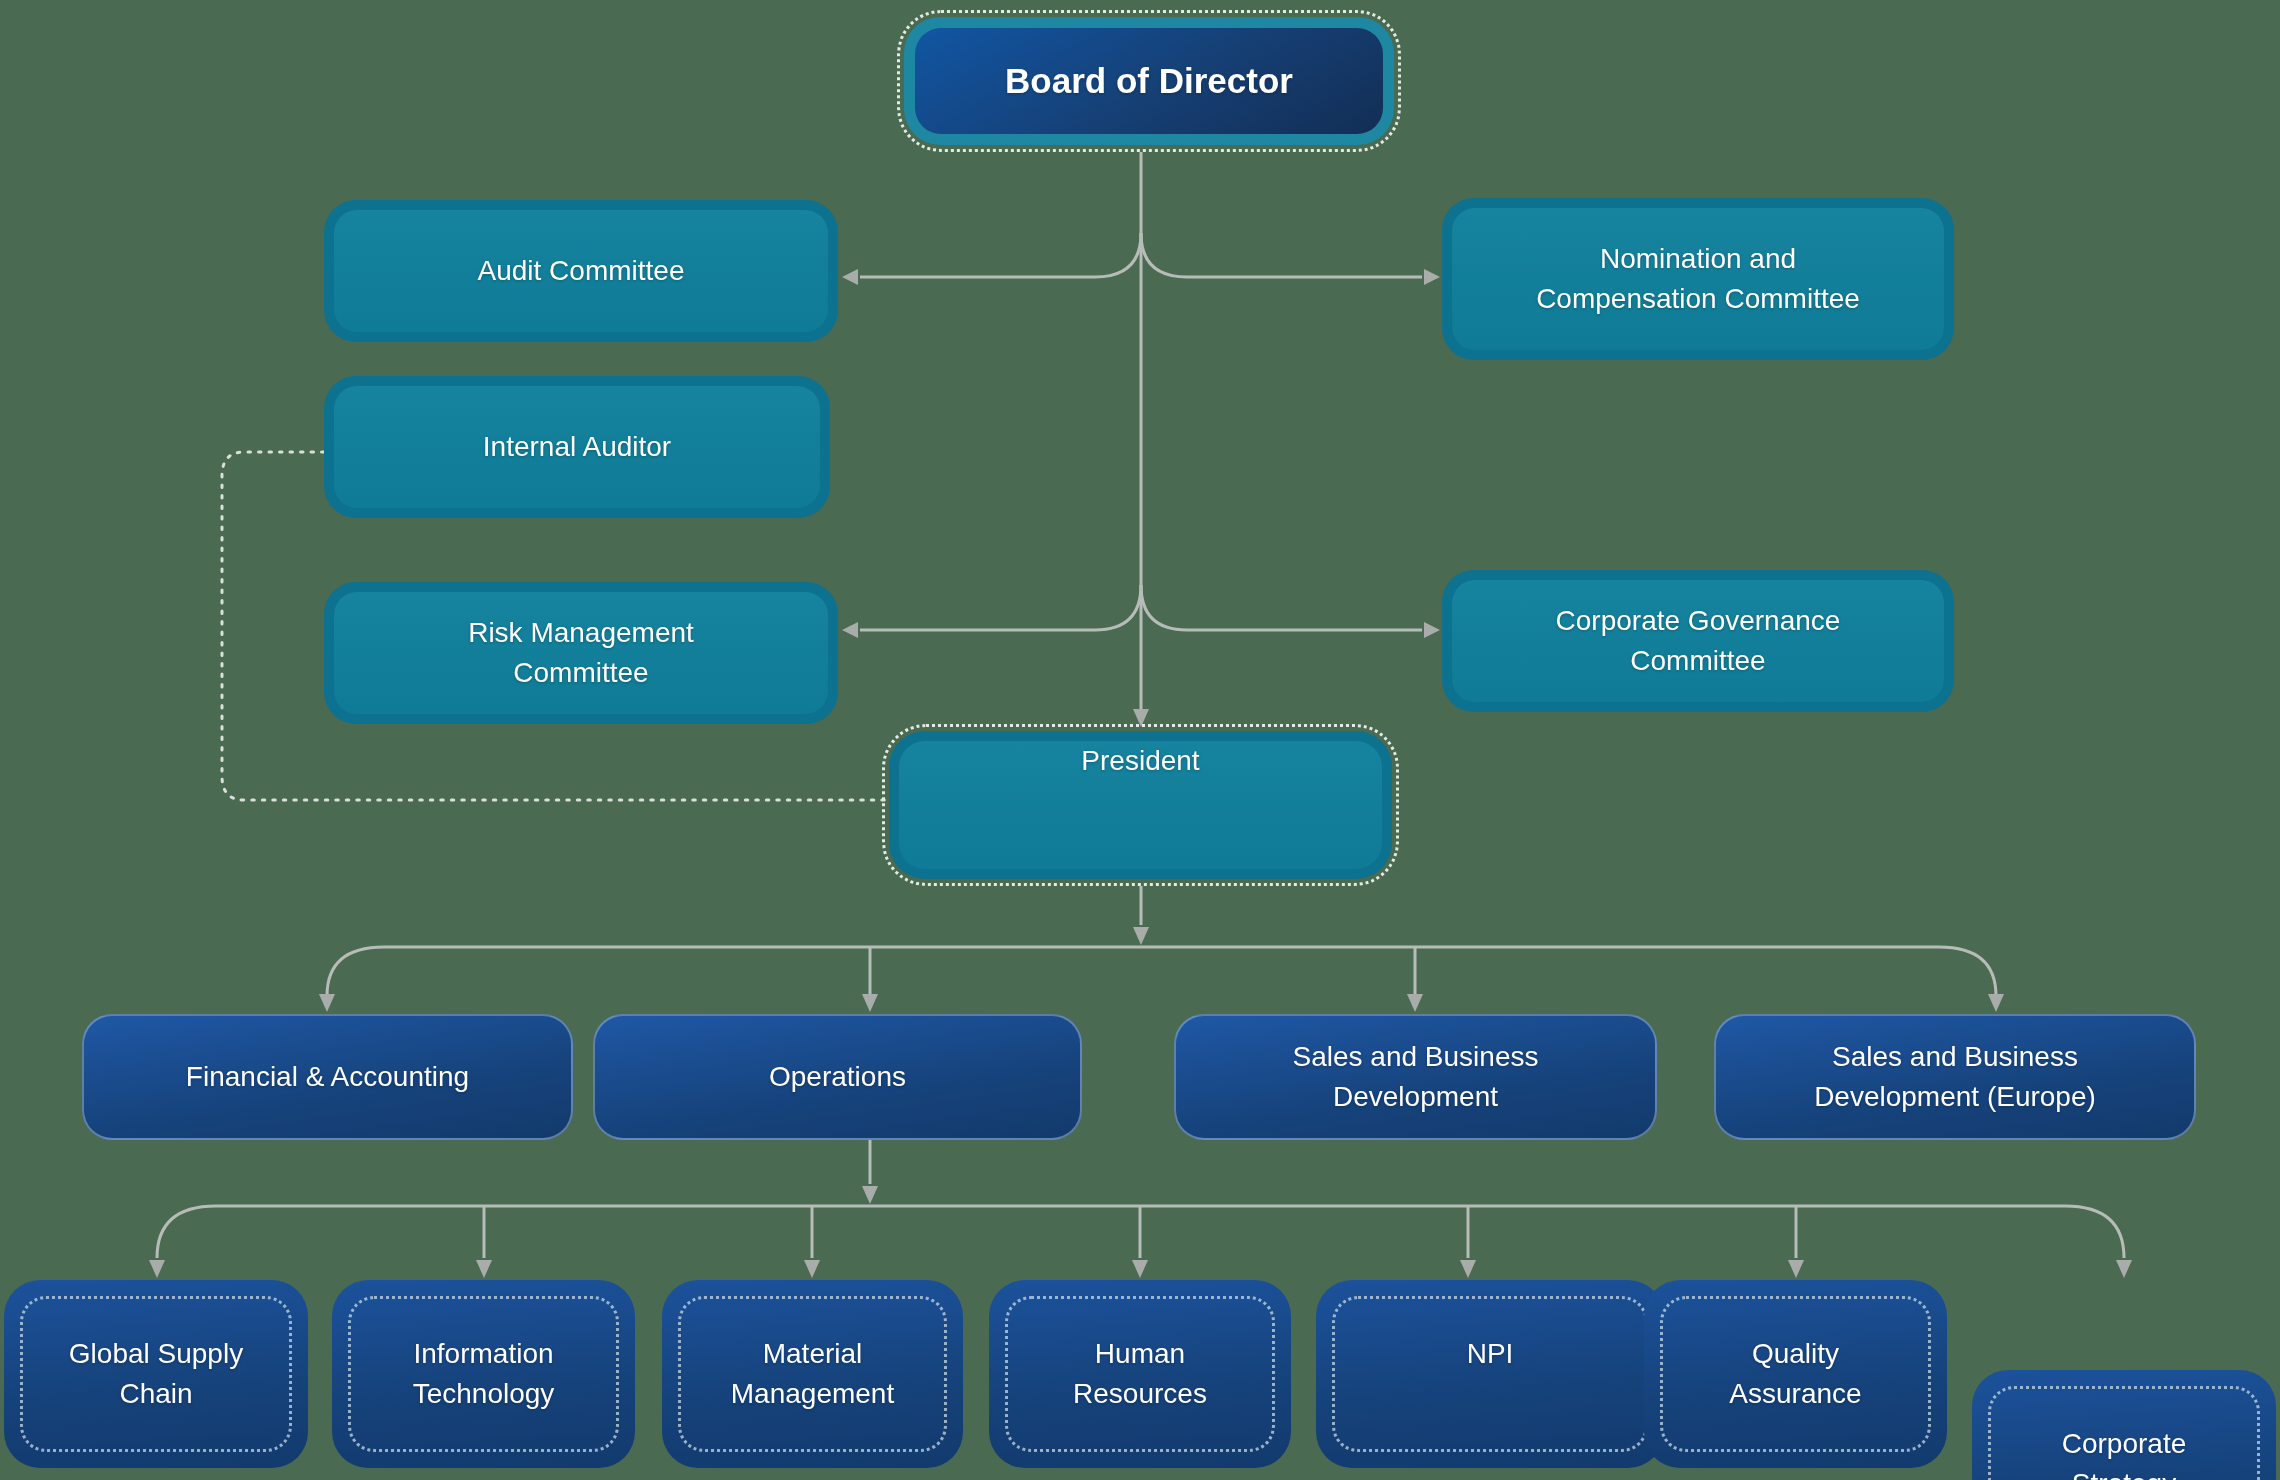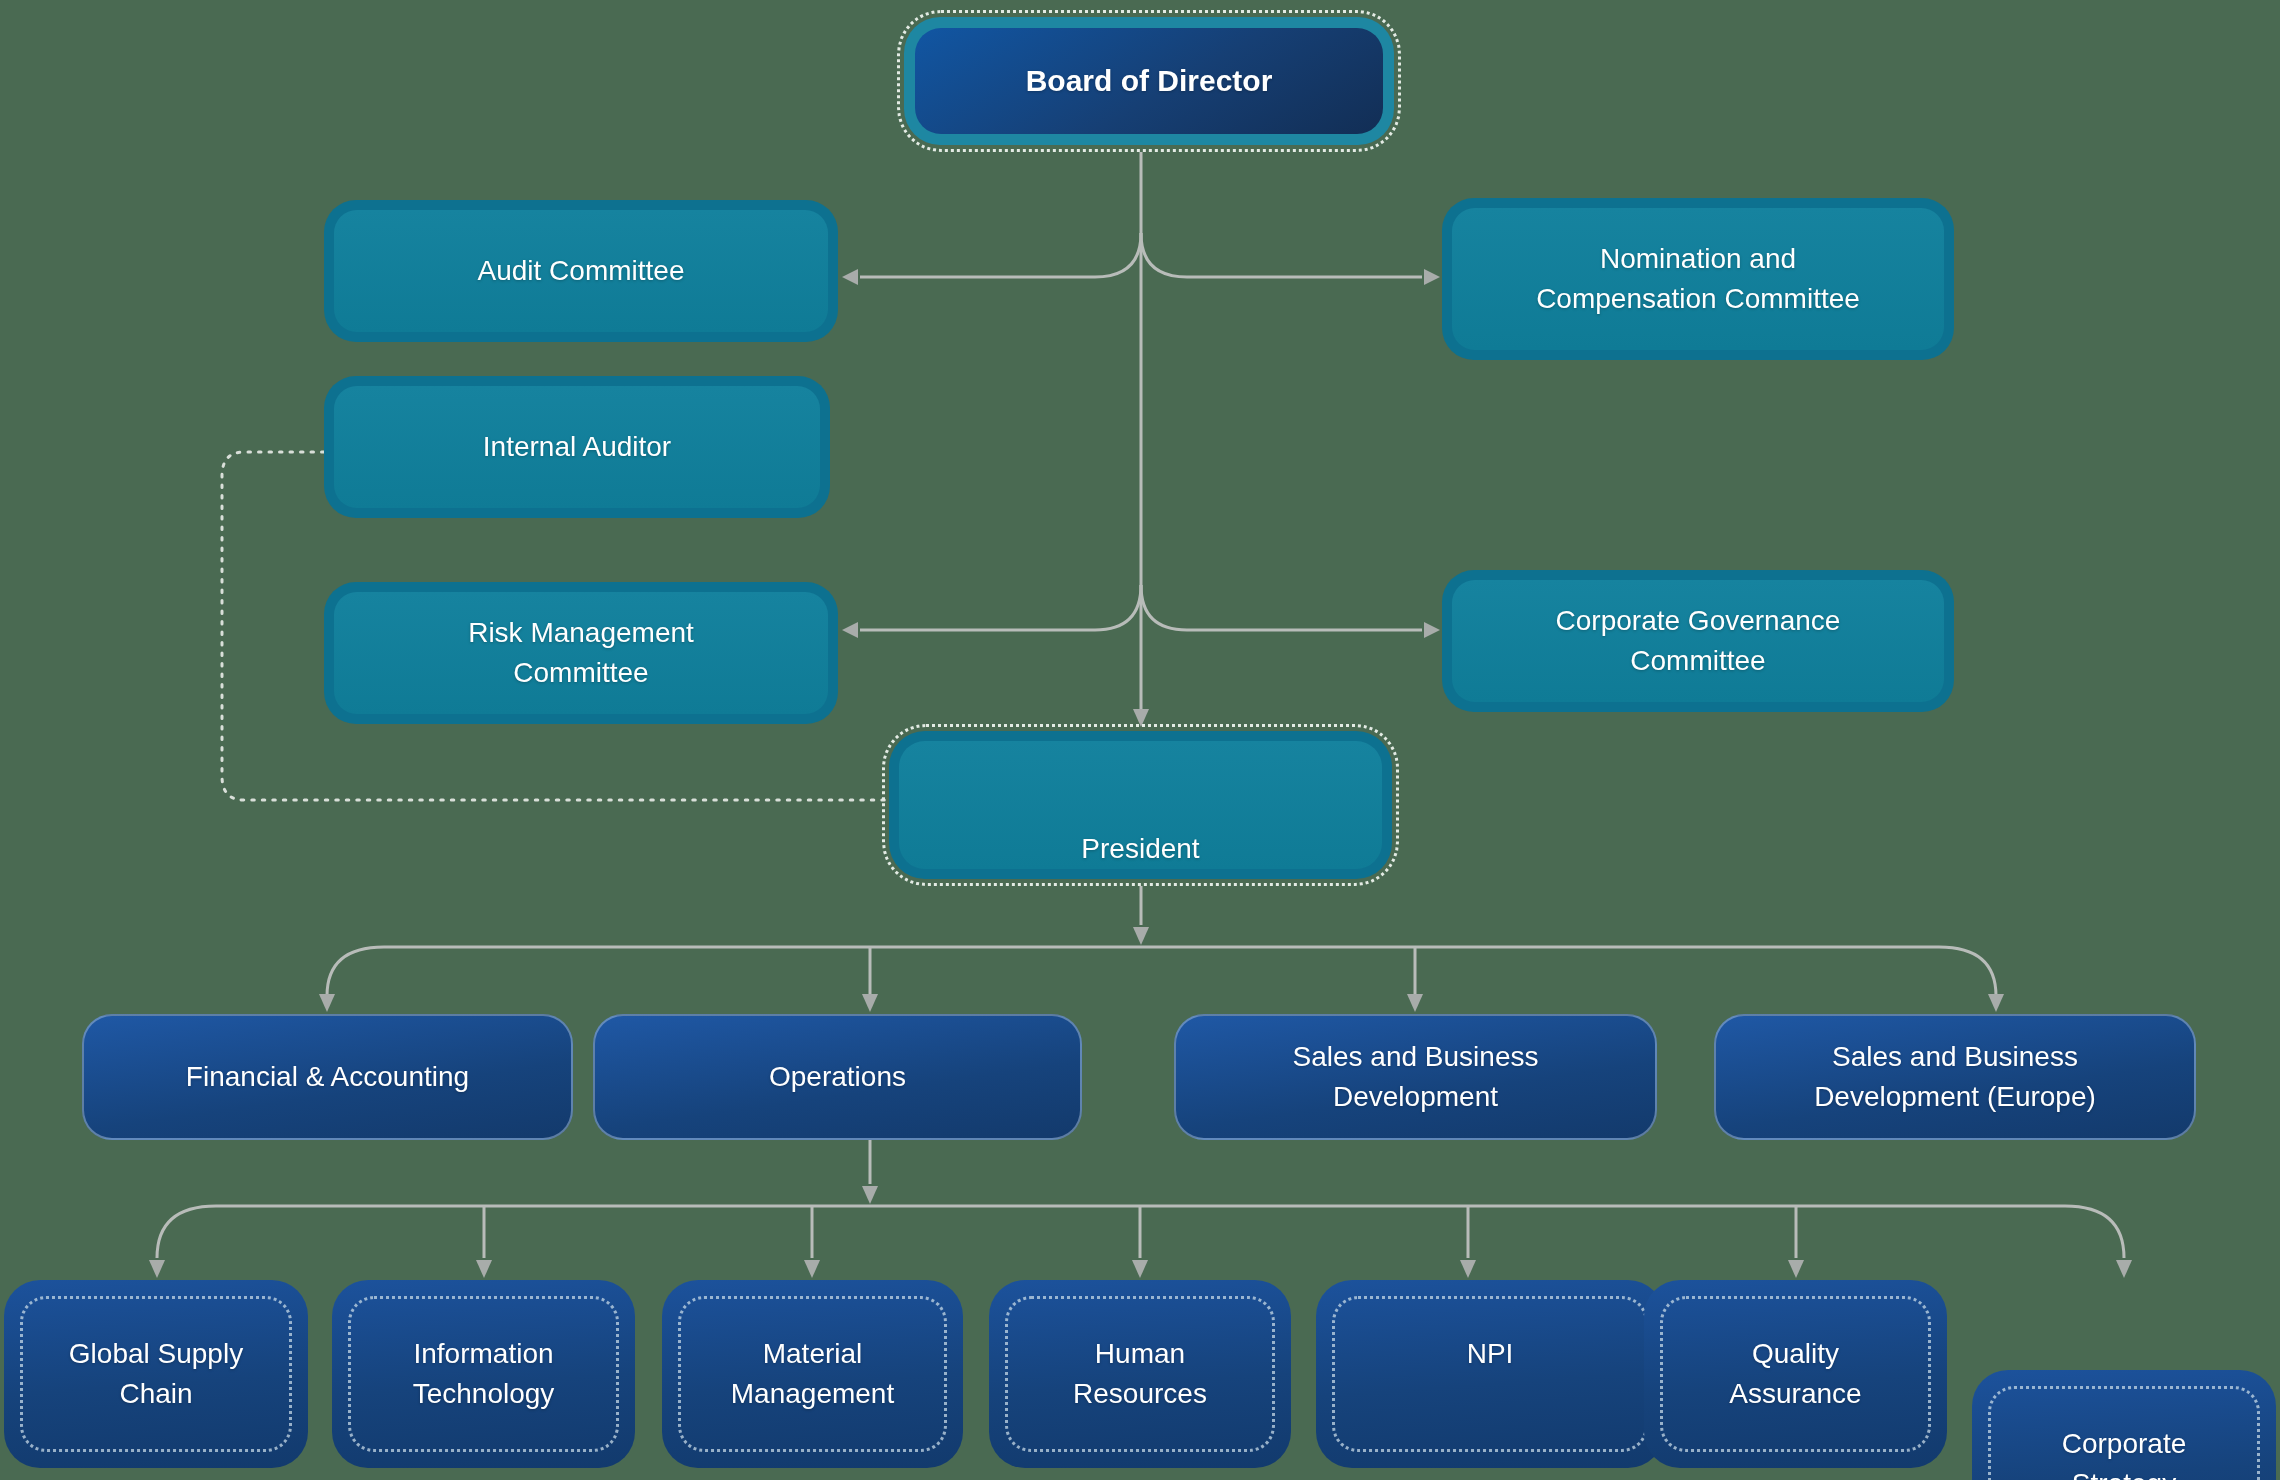--- a/index.html
+++ b/index.html
@@ -24,25 +24,25 @@
   
   .dotted-wrap{
     position:absolute;border:3px dotted #e3ebe4;border-radius:44px;padding:4px;
     box-sizing:border-box;display:flex;
   }
   .board-ring{flex:1;background:#1e87a2;border-radius:36px;padding:11px;display:flex;}
   .board-core{
     flex:1;background:linear-gradient(150deg,#1156a3 0%,#163f74 55%,#122e55 100%);
     border-radius:26px;display:flex;align-items:center;justify-content:center;
   }
-  .board-label{font-weight:700;font-size:30px;}
+  .board-label{font-weight:700;font-size:35px;}
   .pres-ring{flex:1;background:#0d7190;border-radius:36px;padding:10px;display:flex;}
   .pres-core{
     flex:1;background:linear-gradient(180deg,#16839f 0%,#0f7b96 100%);
-    border-radius:26px;display:flex;align-items:flex-end;justify-content:center;
+    border-radius:26px;display:flex;align-items:flex-start;justify-content:center;
   }
   
   .blue{
     position:absolute;border-radius:30px;box-sizing:border-box;
     background:linear-gradient(172deg,#1f58a5 0%,#16437c 60%,#133a6c 100%);
     border:2px solid rgba(165,190,215,.5);
     display:flex;align-items:center;justify-content:center;
   }
   
   .leaf{

